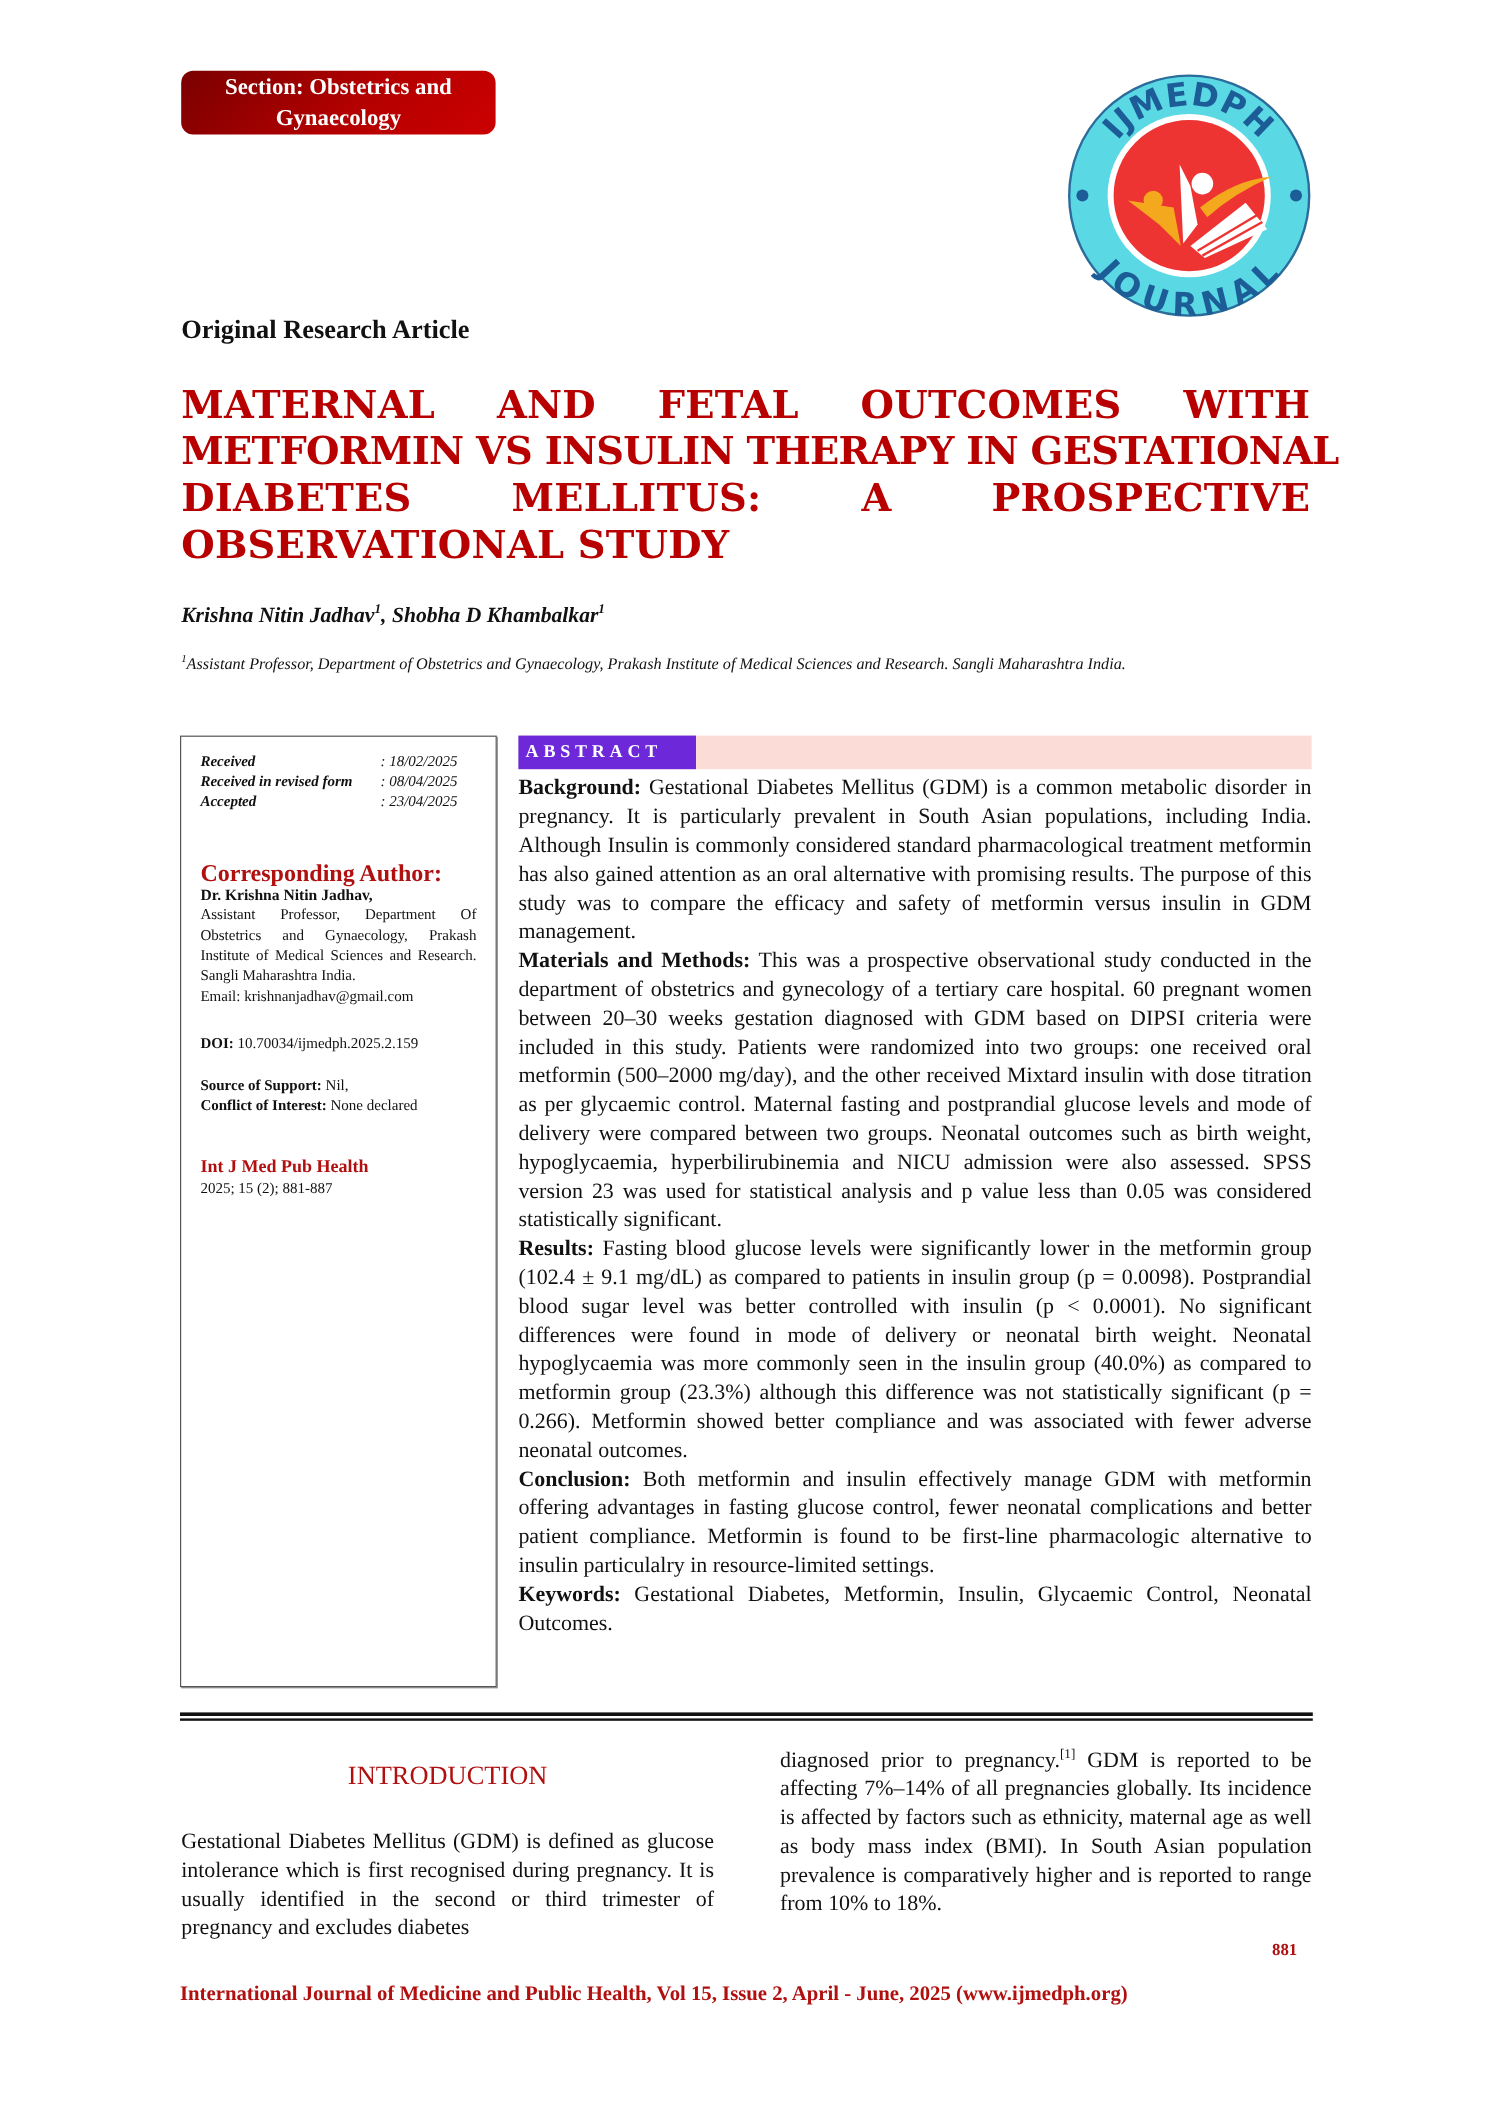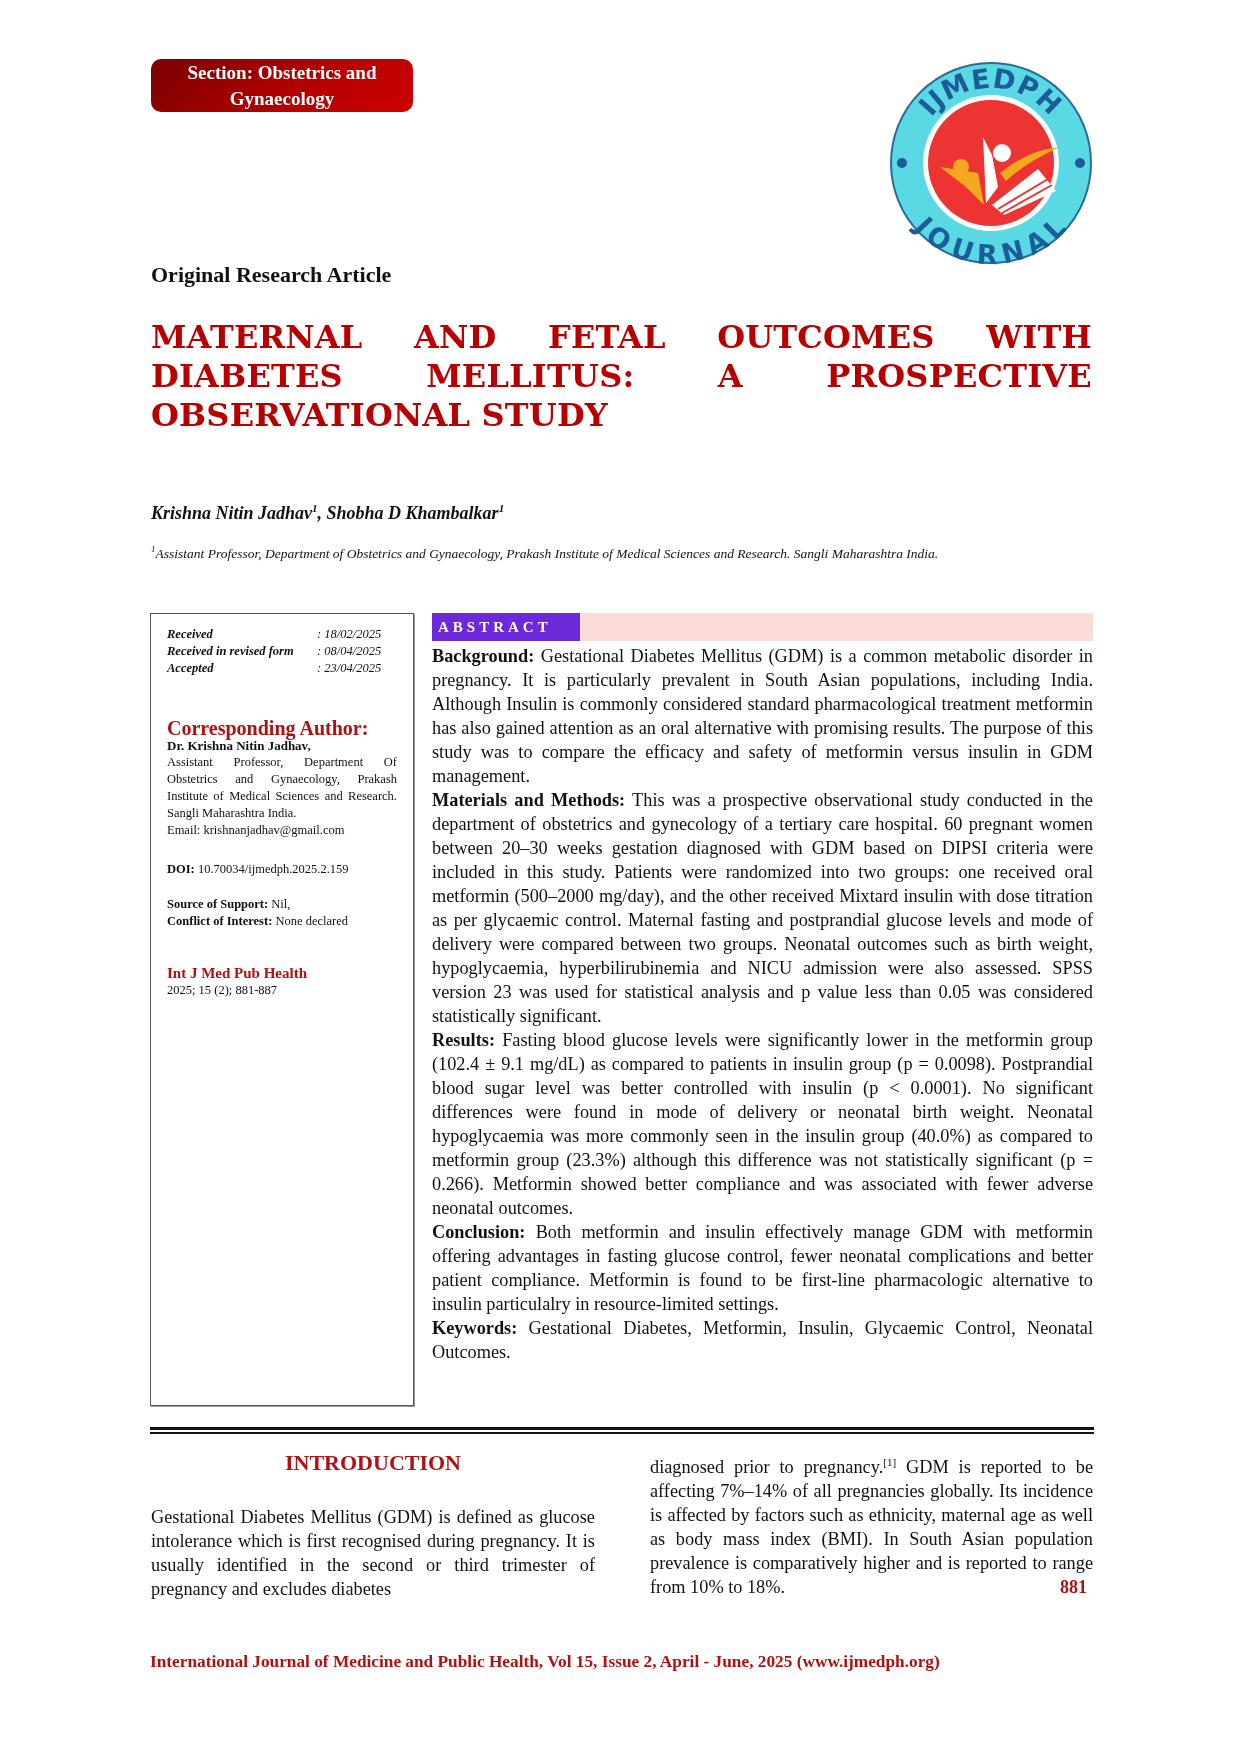--- a/index.html
+++ b/index.html
@@ -31,24 +31,24 @@
   .journal-short { margin-top:34px; color:#b01010; font-weight:bold; font-size:15px; line-height:18px; }
   .b { font-weight:bold; }
   .abs-head { left:432px; top:613px; width:661px; height:28px; background:#fbdcd7; }
   .abs-label { position:absolute; left:0; top:0; height:28px; width:148px; background:#6d28d9; color:#fff;
     font-weight:bold; font-size:15px; letter-spacing:4px; line-height:28px; padding-left:6px; box-sizing:border-box; }
   .abstract { left:432px; top:644px; width:661px; font-size:18.3px; line-height:24px; text-align:justify; }
   .abstract p { margin:0; }
   .divider { left:150px; top:1427px; width:944px; }
   .divider div { background:#111; }
   .intro-left { left:151px; top:1450px; width:444px; font-size:18.3px; line-height:24px; }
-  .intro-h { text-align:center; color:#b01010; font-weight:bold; font-size:22px; margin-top:1px; margin-bottom:30px; }
+  .intro-h { text-align:center; color:#b01010; font-weight:normal; font-size:22px; margin-top:18px; margin-bottom:30px; }
   .intro-right { left:650px; top:1450px; width:443px; font-size:18.3px; line-height:24px; text-align:justify; }
   .intro-right sup { font-size:11px; }
-  .page-no { left:1060px; top:1577px; color:#b01010; font-weight:bold; font-size:18px; }
+  .page-no { left:1060px; top:1618px; color:#b01010; font-weight:bold; font-size:14px; }
   .footer { left:150px; top:1652px; color:#b01010; font-weight:bold; font-size:17.3px; white-space:nowrap; }
 </style>
 </head>
 <body>
 
 <div class="abs badge">
   <span>Section: Obstetrics and</span>
   <span>Gynaecology</span>
 </div>
 
@@ -84,20 +84,23 @@
 
 <div class="abs article-type">Original Research Article</div>
 
 <div class="abs title">
   <div class="line">
     <span>MATERNAL</span>
     <span>AND</span>
     <span>FETAL</span>
     <span>OUTCOMES</span>
     <span>WITH</span>
+  </div>
+  <div class="line">
+    <span style="letter-spacing:-0.6px;">METFORMIN VS INSULIN THERAPY IN GESTATIONAL</span>
   </div>
   <div class="line">
     <span>DIABETES</span>
     <span>MELLITUS:</span>
     <span>A</span>
     <span>PROSPECTIVE</span>
   </div>
   <div class="line last">
     <span>OBSERVATIONAL STUDY</span>
   </div>

